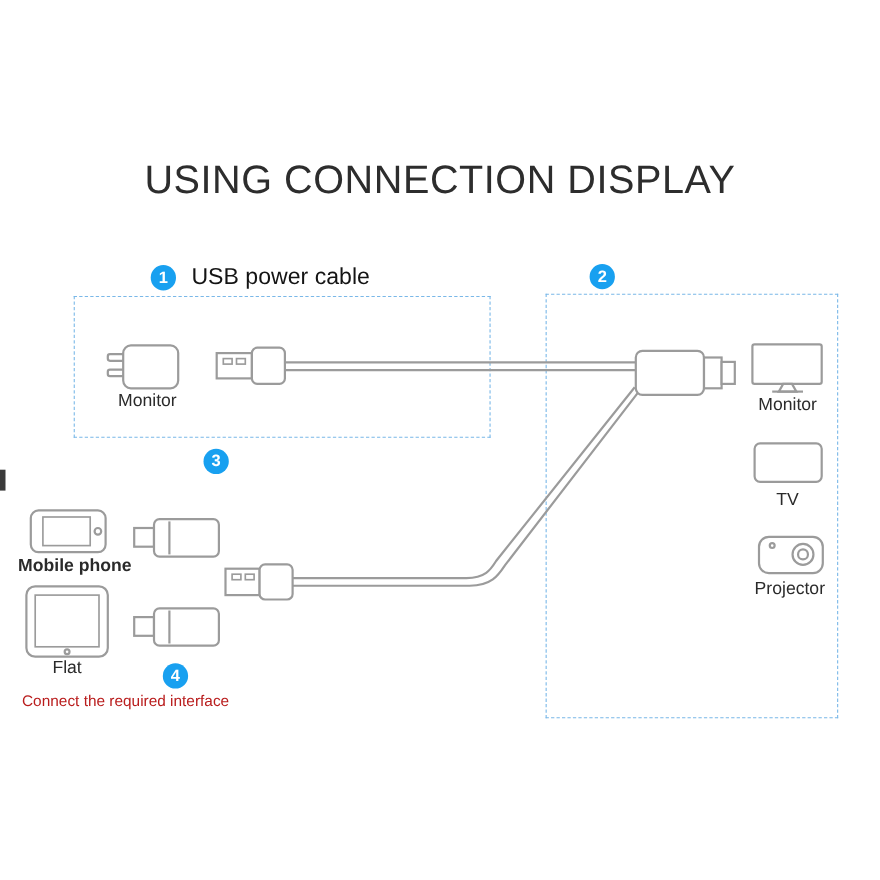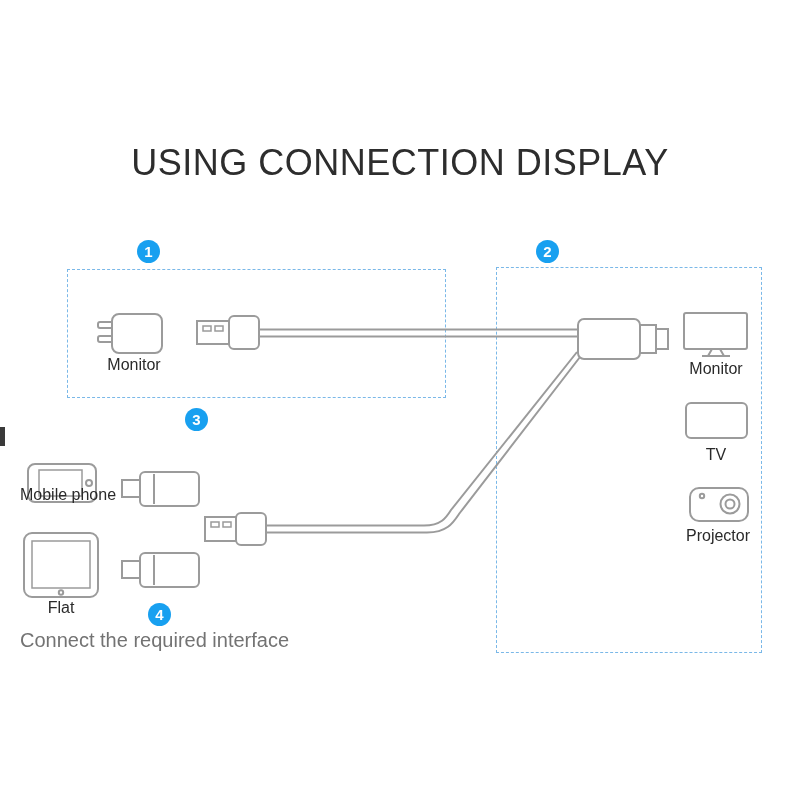--- a/index.html
+++ b/index.html
@@ -16,21 +16,21 @@
   .right-box{left:496px;top:267px;width:264px;height:384px;}
   svg.art{position:absolute;left:0;top:0;width:800px;height:800px;}
   .step{position:absolute;display:flex;align-items:center;gap:14px;}
   .badge{
     width:23px;height:23px;border-radius:50%;background:#18a0f0;color:#ffffff;
     font-size:15px;font-weight:bold;display:inline-flex;align-items:center;justify-content:center;
     flex:0 0 auto;
   }
   .step-label{font-size:21px;color:#141414;white-space:nowrap;}
   .badge.abs{position:absolute;}
-  .step4-label{position:absolute;font-size:20px;color:#737373;white-space:nowrap;}
+  .step4-label{position:absolute;font-size:14px;color:#b91c1c;white-space:nowrap;}
   .dev-label{position:absolute;font-size:16px;color:#2a2a2a;text-align:center;white-space:nowrap;}
 </style>
 </head>
 <body>
 
 <div class="stage">
 
   <div class="title">USING CONNECTION DISPLAY</div>
 
   <div class="dash-box left-box"></div>
@@ -99,33 +99,34 @@
         <rect x="211" y="522" width="8" height="5" stroke-width="1.5"></rect>
         <rect x="223" y="522" width="8" height="5" stroke-width="1.5"></rect>
         <rect x="236" y="513" width="30" height="32" rx="5"></rect>
       </g>
       <rect x="0" y="427" width="5" height="19" fill="#3a3a3a" stroke="none"></rect>
     </g>
   </svg>
 
   <div class="step" style="left:137px;top:240px;">
     <span class="badge">1</span>
+    <span class="step-label">USB power cable</span>
   </div>
 
   <div class="step" style="left:536px;top:240px;">
     <span class="badge">2</span>
   </div>
 
   <div class="step" style="left:185px;top:408px;">
     <span class="badge">3</span>
   </div>
 
   <span class="badge abs" style="left:148px;top:603px;">4</span>
   <div class="step4-label" style="left:20px;top:629px;">Connect the required interface</div>
 
   <div class="dev-label" style="left:94px;top:356px;width:80px;">Monitor</div>
   <div class="dev-label" style="left:676px;top:360px;width:80px;">Monitor</div>
   <div class="dev-label" style="left:676px;top:446px;width:80px;">TV</div>
   <div class="dev-label" style="left:668px;top:527px;width:100px;text-align:center;">Projector</div>
-  <div class="dev-label" style="left:2px;top:486px;width:132px;">Mobile phone</div>
+  <div class="dev-label" style="left:2px;top:506px;width:132px;font-weight:bold;">Mobile phone</div>
   <div class="dev-label" style="left:21px;top:599px;width:80px;">Flat</div>
 
 </div>
 
 </body></html>

